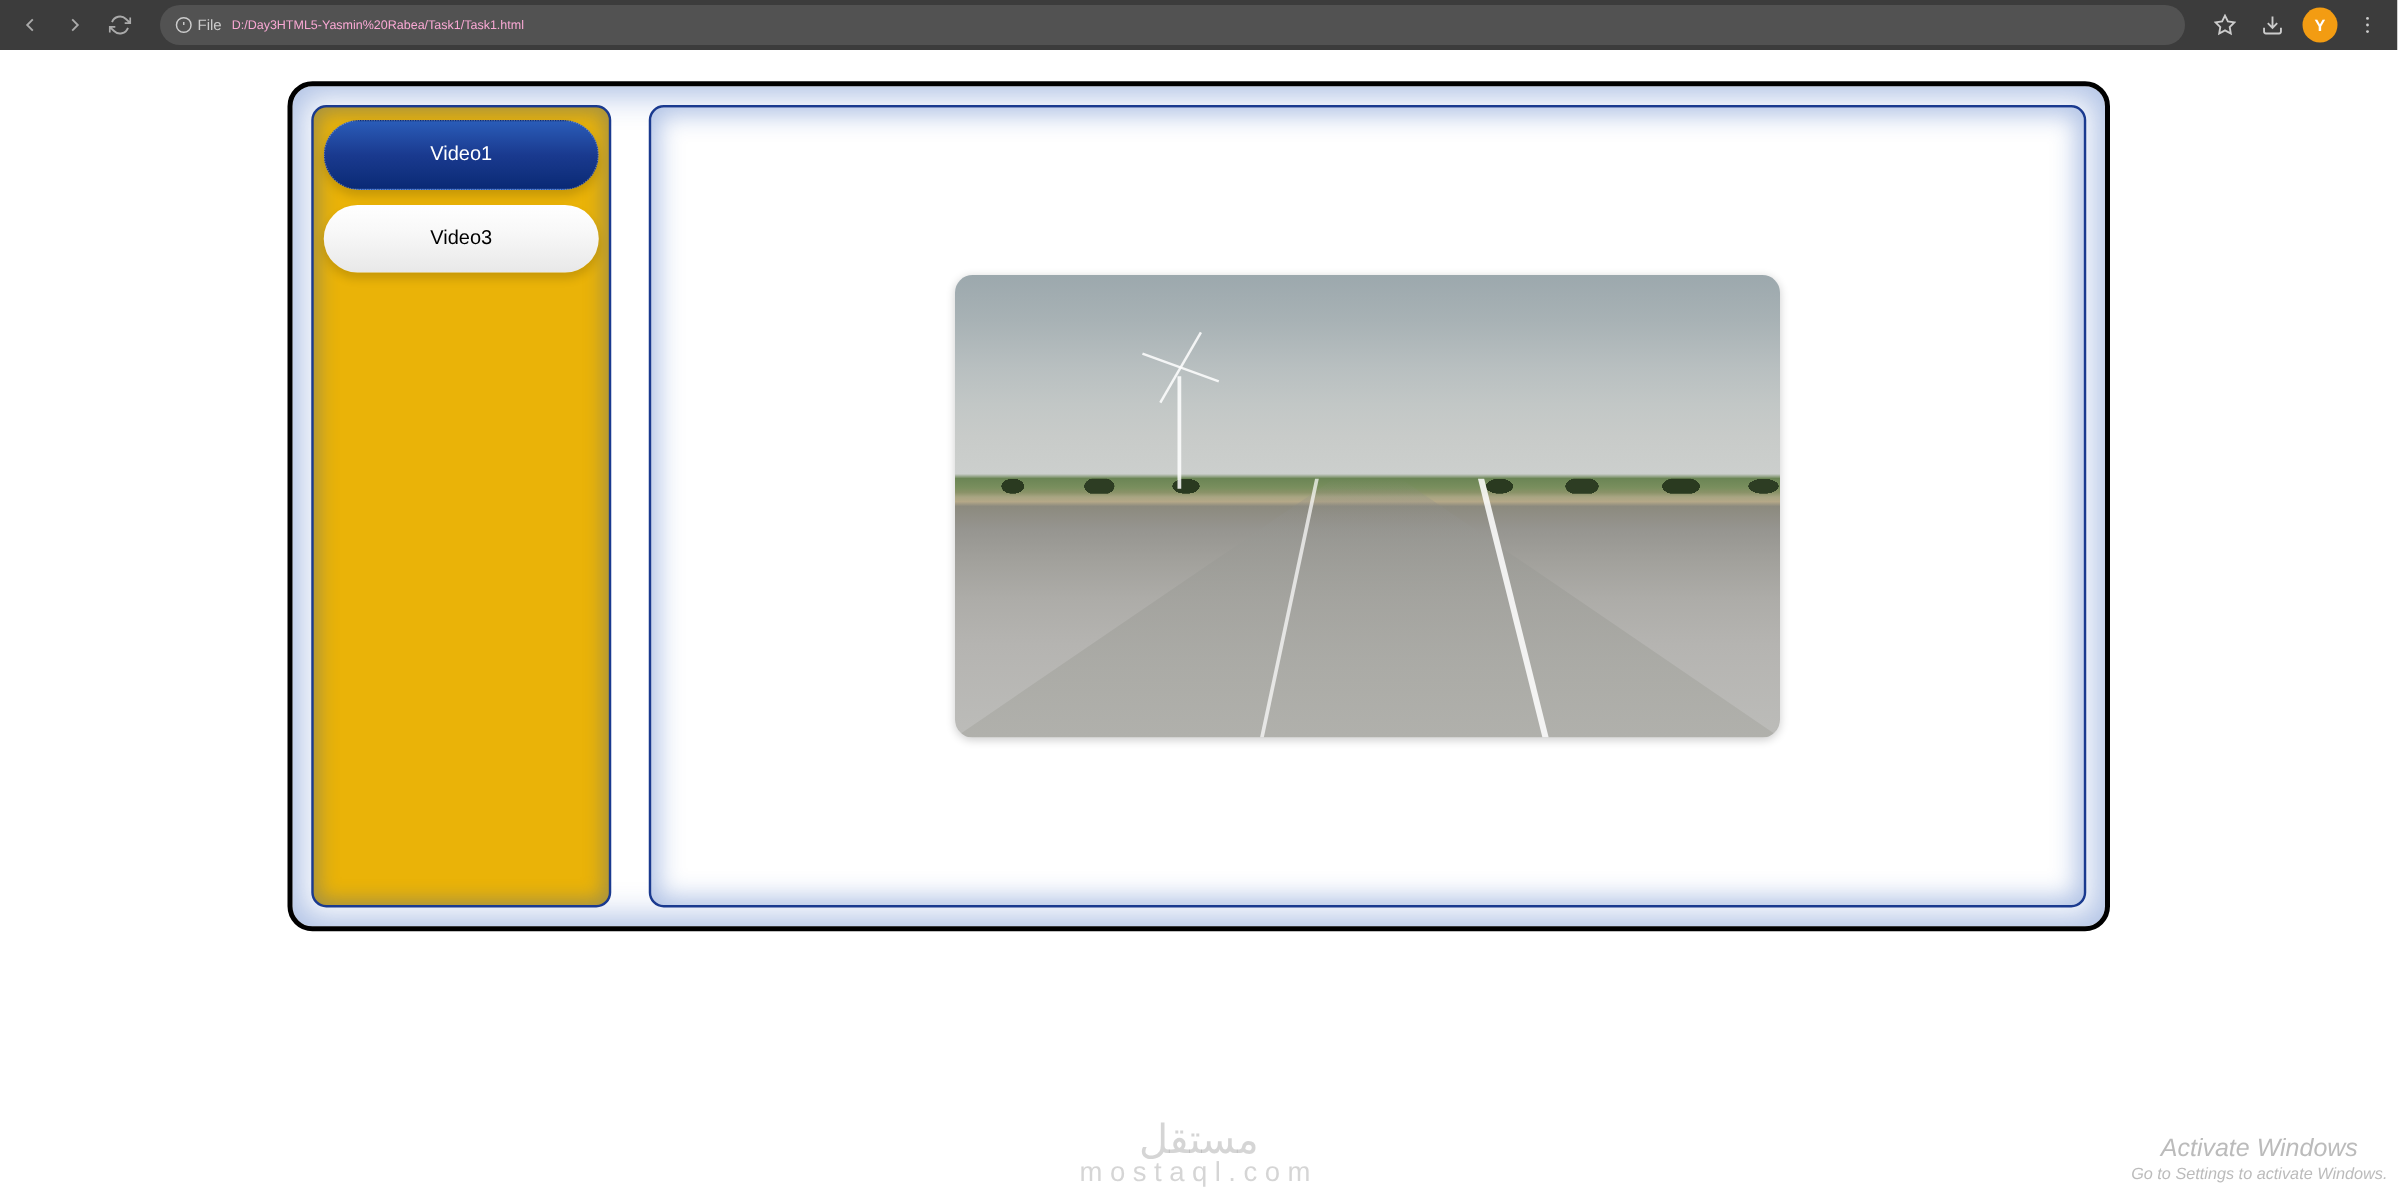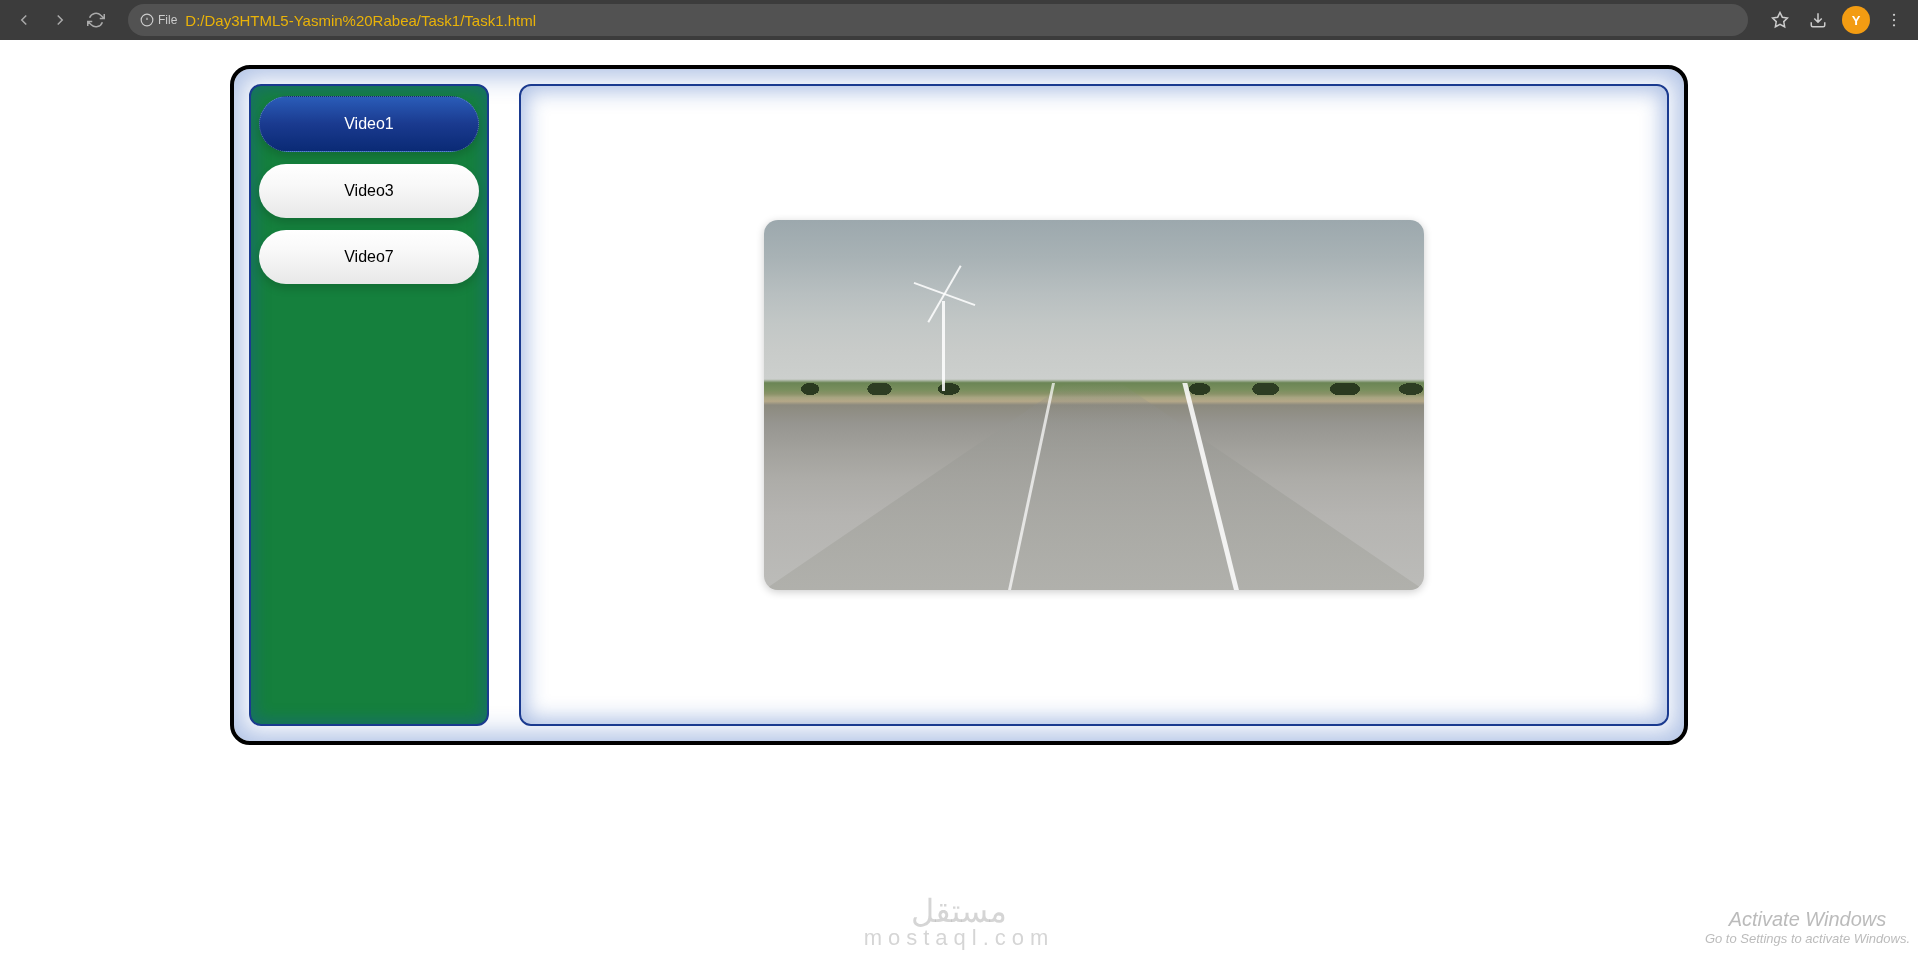--- a/index.html
+++ b/index.html
@@ -48,22 +48,22 @@
       gap: 8px;
     }
     .file-badge {
       color: #ccc;
       font-size: 12px;
       display: flex;
       align-items: center;
       gap: 4px;
     }
     .url-text {
-      color: #eab308;
-      font-size: 15px;
+      color: #f9a8d4;
+      font-size: 10px;
     }
     .toolbar-right {
       display: flex;
       align-items: center;
       gap: 10px;
     }
     .toolbar-icon {
       color: #ccc;
       width: 28px;
       height: 28px;
@@ -103,21 +103,21 @@
     .sidebar {
       width: 240px;
       border: 2px solid #1a3a8f;
       border-radius: 12px;
       box-shadow: inset 0 0 15px 4px rgba(30, 80, 180, 0.35);
       padding: 10px 8px;
       display: flex;
       flex-direction: column;
       gap: 12px;
       overflow-y: scroll;
-      background: #15803d;
+      background: #eab308;
     }
     .sidebar::-webkit-scrollbar {
       width: 16px;
     }
     .sidebar::-webkit-scrollbar-track {
       background: #f0f0f0;
     }
     .sidebar::-webkit-scrollbar-thumb {
       background: #c0c0c0;
       border-radius: 8px;
@@ -330,21 +330,20 @@
         </svg>
     </div>
   </div>
 </div>
 
 <div class="page-content">
   <div class="main-container">
     <div class="sidebar">
       <div class="video-item active"><span>Video1</span></div>
       <div class="video-item inactive"><span>Video3</span></div>
-      <div class="video-item inactive"><span>Video7</span></div>
     </div>
     <div class="video-area">
       <div class="video-frame">
         <div class="trees-left"></div>
         <div class="trees-right"></div>
         <div class="windmill"></div>
         <div class="road-overlay"></div>
         <div class="road-line-left"></div>
         <div class="road-line-right"></div>
       </div>

